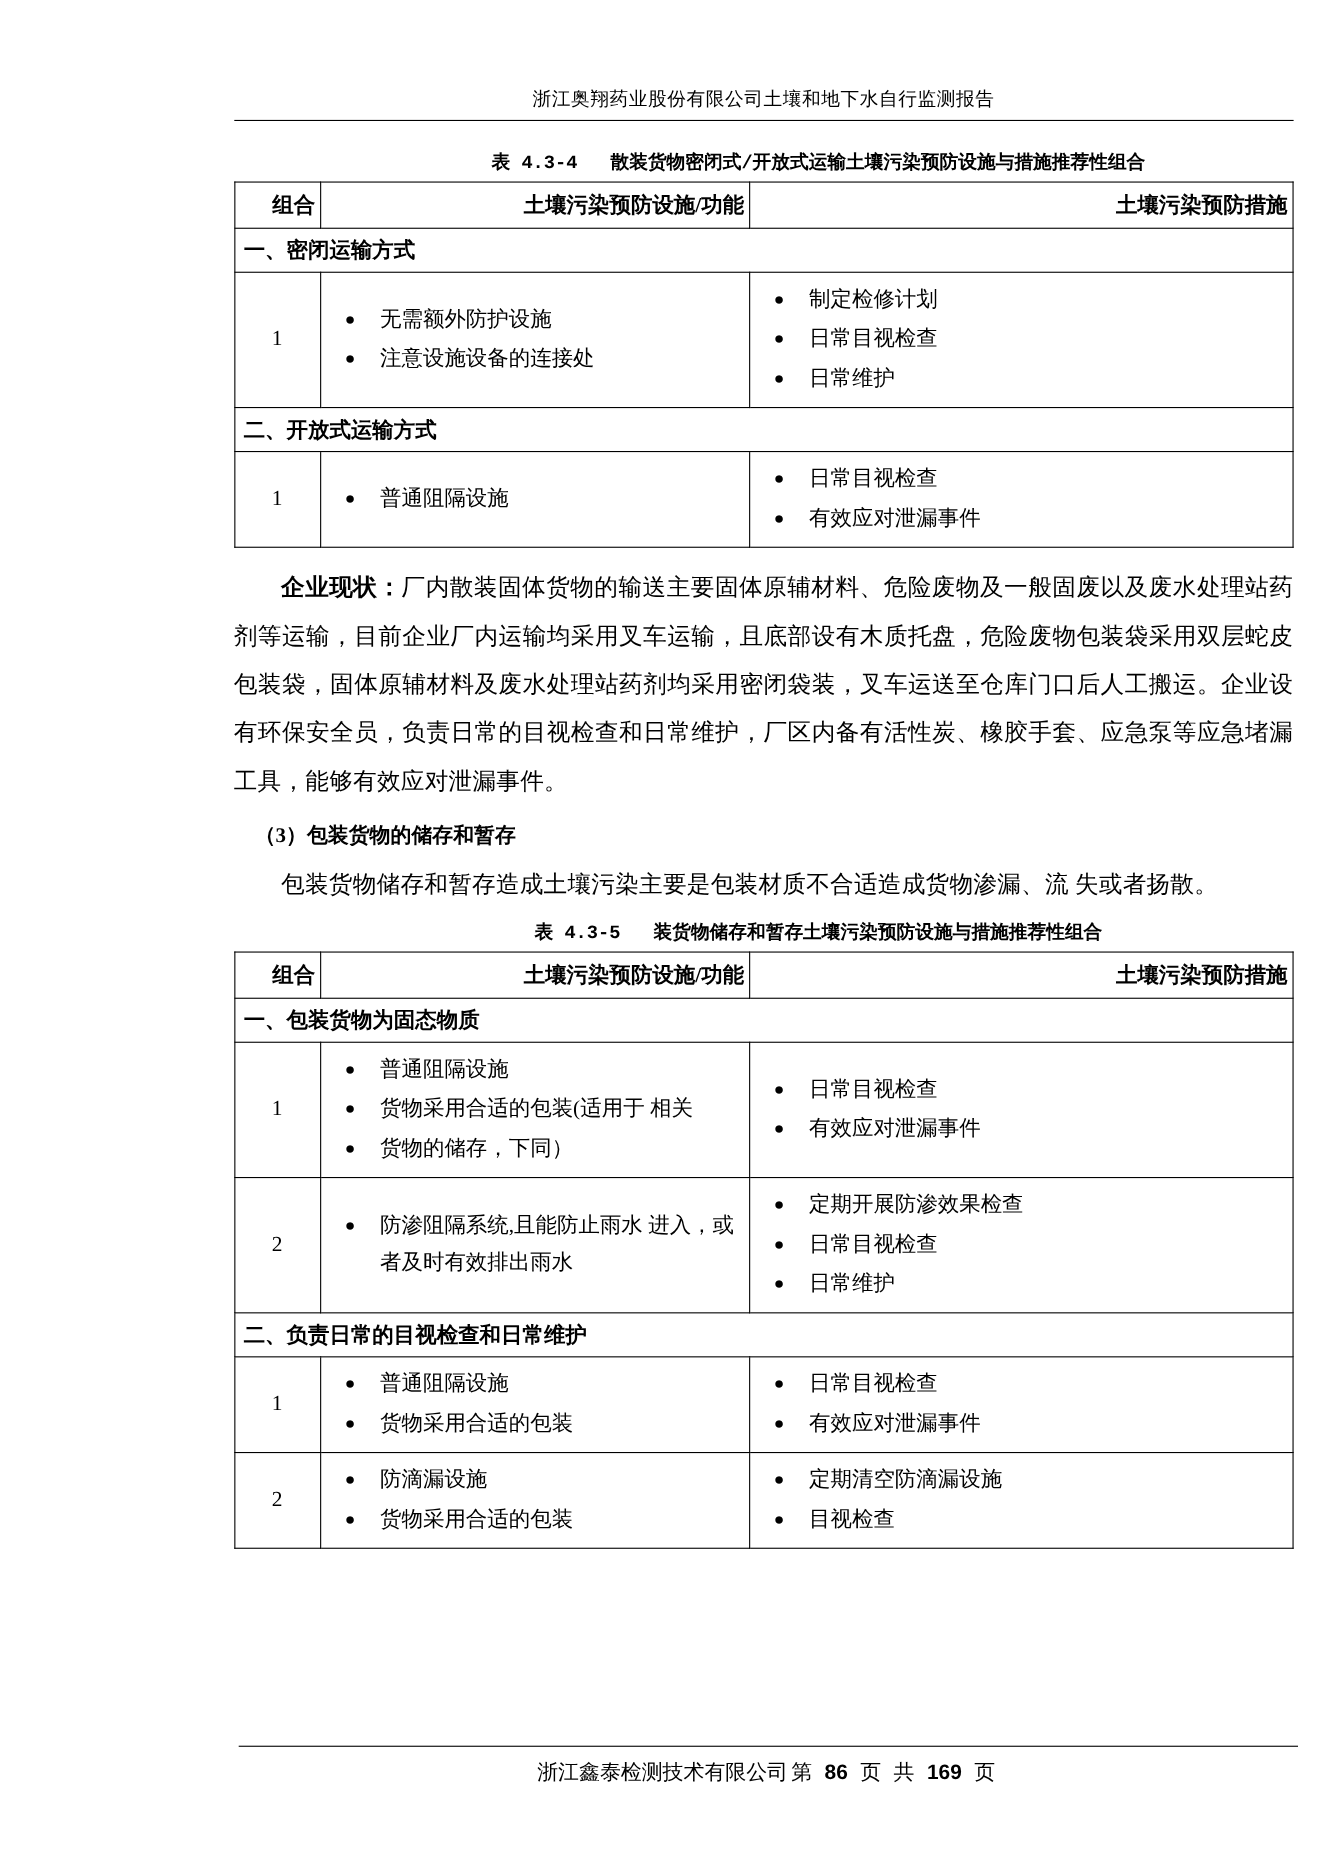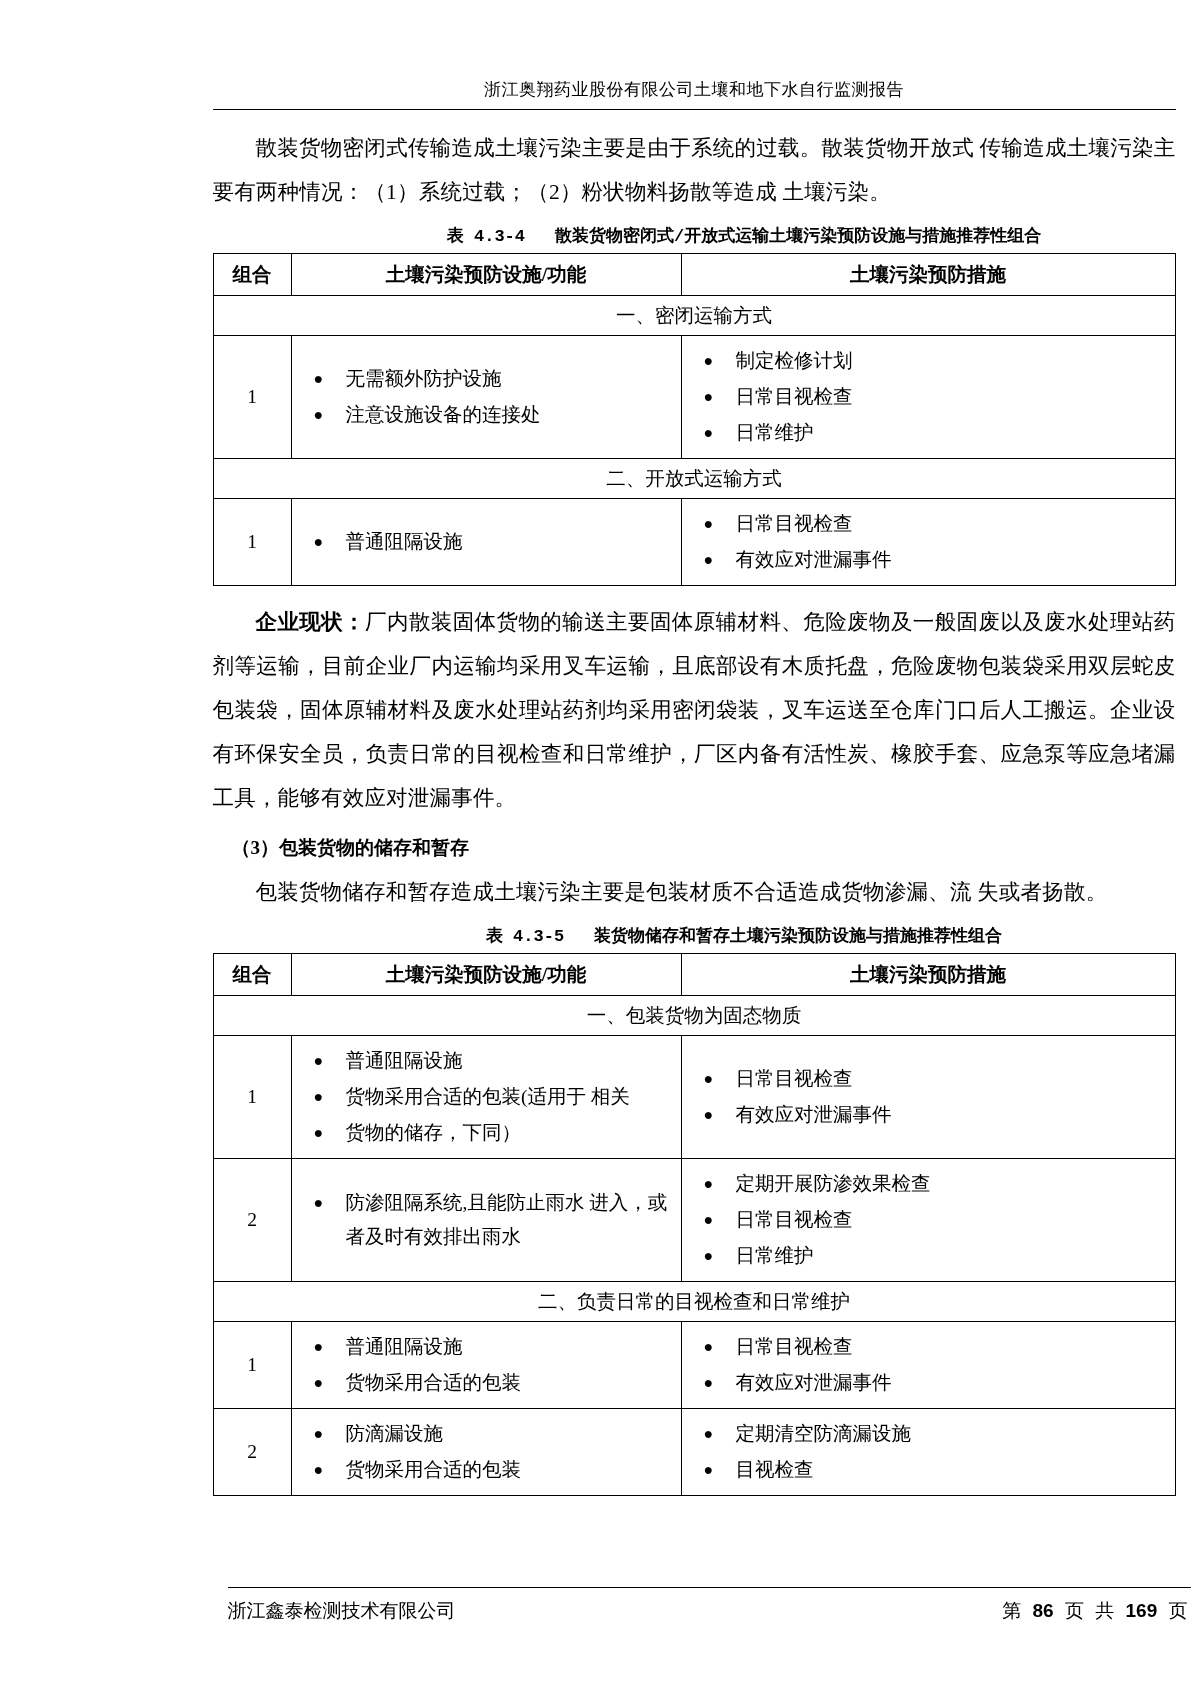--- a/index.html
+++ b/index.html
@@ -63,35 +63,35 @@
     width: 100%;
     table-layout: fixed;
     font-size: 19.5px;
   }
   table.doc-table td, table.doc-table th {
     border: 1.2px solid #000;
     vertical-align: middle;
     padding: 6px 8px;
   }
   table.doc-table th {
-    text-align: center;
+    text-align: right;
     font-weight: bold;
     font-size: 19.5px;
     padding: 7px 4px;
   }
   .col-combo { width: 78px; }
   .col-facility { width: 390px; }
   .col-measure { width: auto; }
   td.combo-cell {
     text-align: center;
     font-size: 19.5px;
   }
   td.section-cell {
-    font-weight: normal;
-    text-align: center;
+    font-weight: bold;
+    text-align: left;
     padding-left: 10px;
   }
   ul.bl {
     margin: 0;
     padding: 0;
     list-style: none;
   }
   ul.bl li {
     position: relative;
     padding-left: 46px;
@@ -117,46 +117,45 @@
     font-weight: bold;
     line-height: 44px;
     text-indent: 1em;
     margin: 6px 0 0 0;
   }
   .underline-label {
     font-weight: bold;
   }
   .footer {
     position: absolute;
-    left: 133px;
+    left: 122px;
     width: 963px;
     bottom: 72px;
     border-top: 1.5px solid #000;
     padding-top: 10px;
     font-family: "Liberation Sans", sans-serif;
     font-size: 19px;
     display: flex;
-    justify-content: space-between;
+    justify-content: center;
     align-items: baseline;
   }
   .footer .pg span { margin: 0 3px; }
   .footer .pg .num { font-weight: bold; }
 </style>
 </head>
 <body>
 
 <div class="page">
 
   <div class="header">
     <span>浙江奥翔药业股份有限公司土壤和地下水自行监测报告</span>
   </div>
 
   <div class="content">
 
-    <p class="body-text indent">散装货物密闭式传输造成土壤污染主要是由于系统的过载。散装货物开放式 传输造成土壤污染主要有两种情况：（1）系统过载；（2）粉状物料扬散等造成 土壤污染。</p>
 
     <div class="table-caption">
       <span class="cap-num">表 4.3-4</span><span>散装货物密闭式/开放式运输土壤污染预防设施与措施推荐性组合</span>
     </div>
 
     <table class="doc-table">
       <colgroup>
         <col class="col-combo">
         <col class="col-facility">
         <col class="col-measure">

